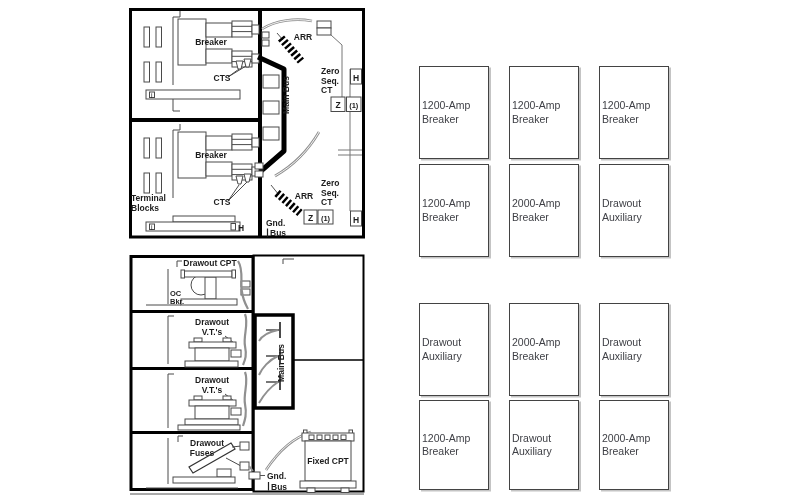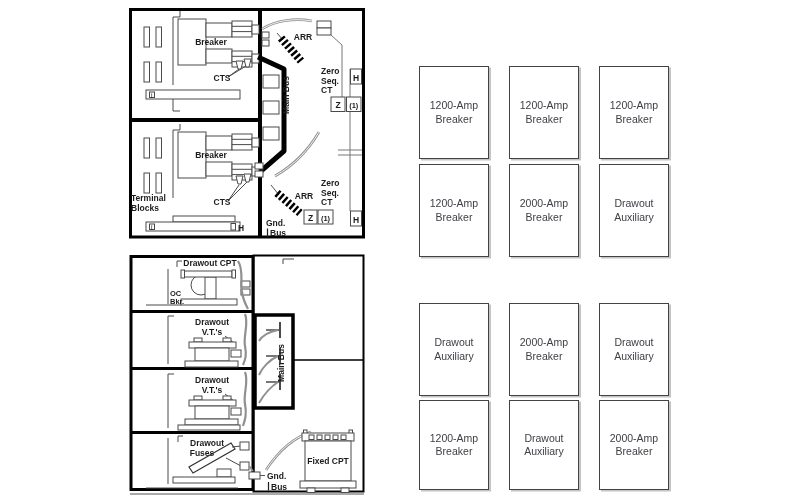--- a/index.html
+++ b/index.html
@@ -4,21 +4,21 @@
 <style>
   html,body{margin:0;padding:0;background:#fff;}
   .stage{position:relative;width:800px;height:500px;background:#ffffff;overflow:hidden;
          font-family:"Liberation Sans",sans-serif;}
   svg.diagram{position:absolute;}
   .dlabel{font-family:"Liberation Sans",sans-serif;font-weight:bold;font-size:8.5px;fill:#1c1c1c;}
   .dlabel-sm{font-family:"Liberation Sans",sans-serif;font-weight:bold;font-size:7.5px;fill:#1c1c1c;}
   .dlabel-tiny{font-family:"Liberation Sans",sans-serif;font-size:7px;fill:#1c1c1c;}
   .cell{position:absolute;box-sizing:border-box;width:70px;background:#fff;
         border:1.5px solid #434343;box-shadow:2px 1.5px 0 0 #c4c4c4;
-        display:flex;align-items:center;justify-content:center;text-align:center;
+        display:flex;align-items:center;justify-content:center;
         font-size:10.5px;line-height:1.25;color:#3f4046;padding:2px;}
 </style>
 </head>
 <body>
 
 <div class="stage">
 
   <svg class="diagram" style="left:128px;top:7px;" width="240" height="232" viewBox="0 0 240 232">
 
     <g fill="none" stroke="#000">

